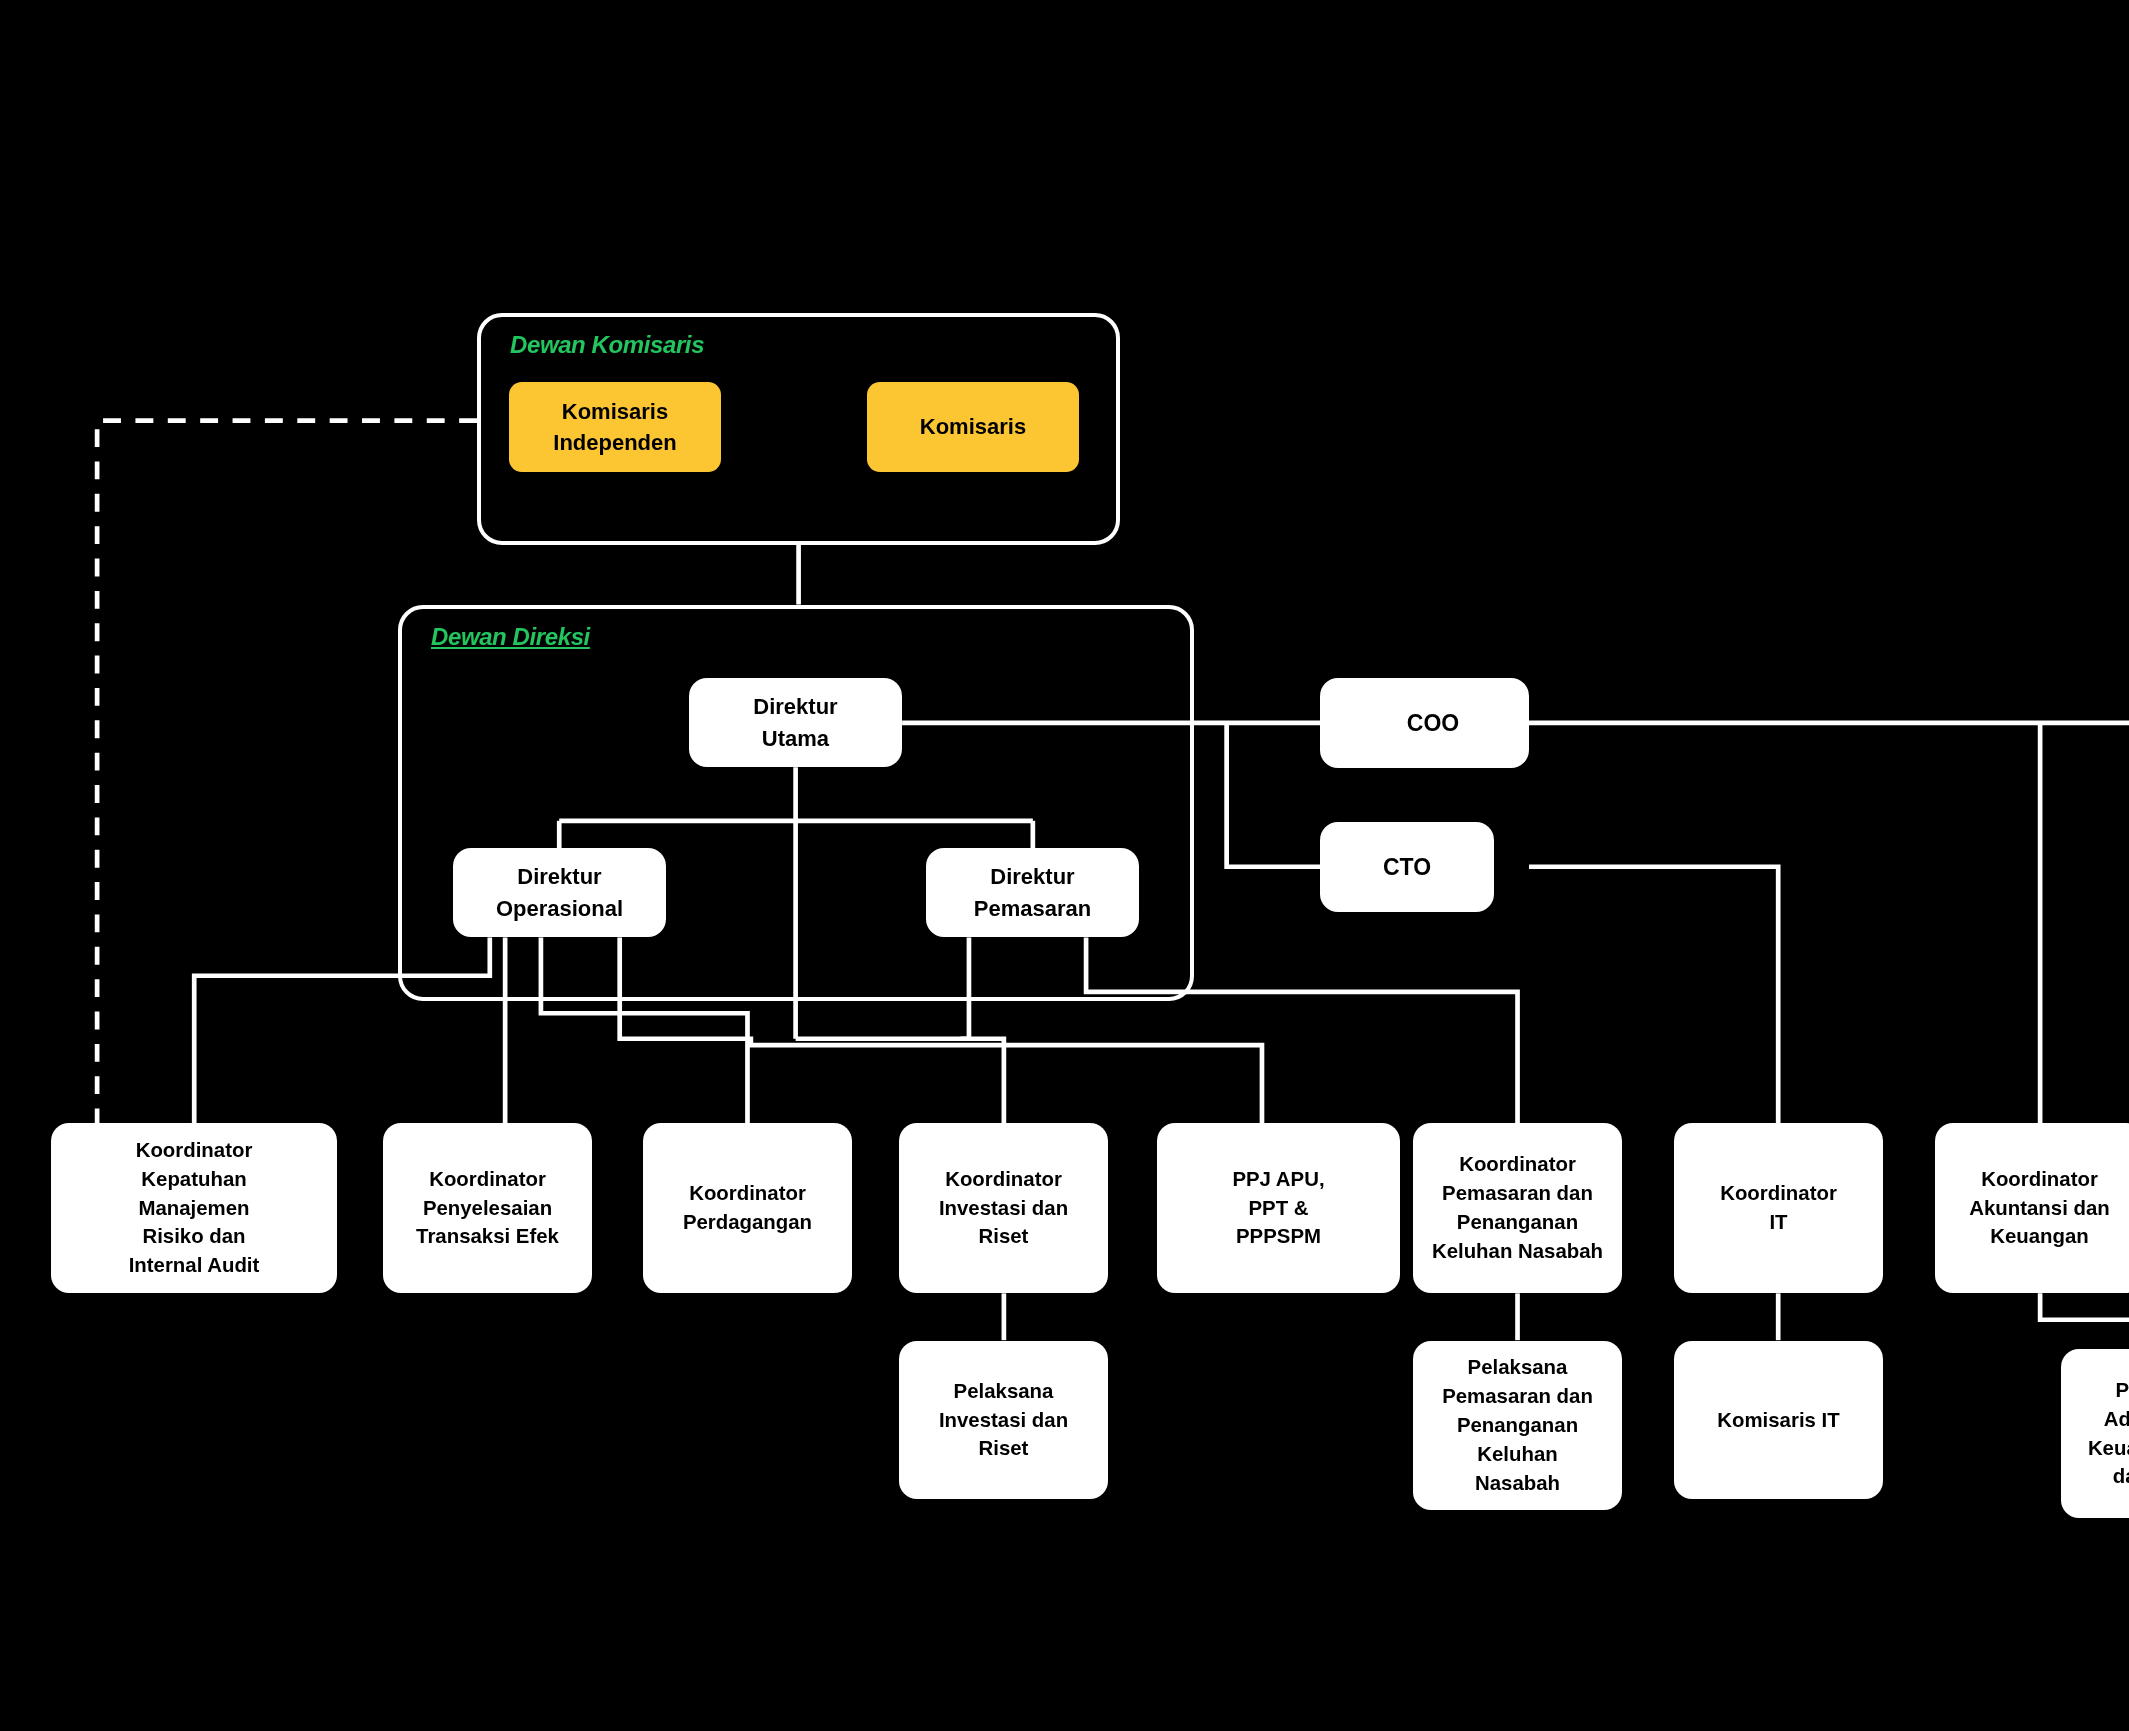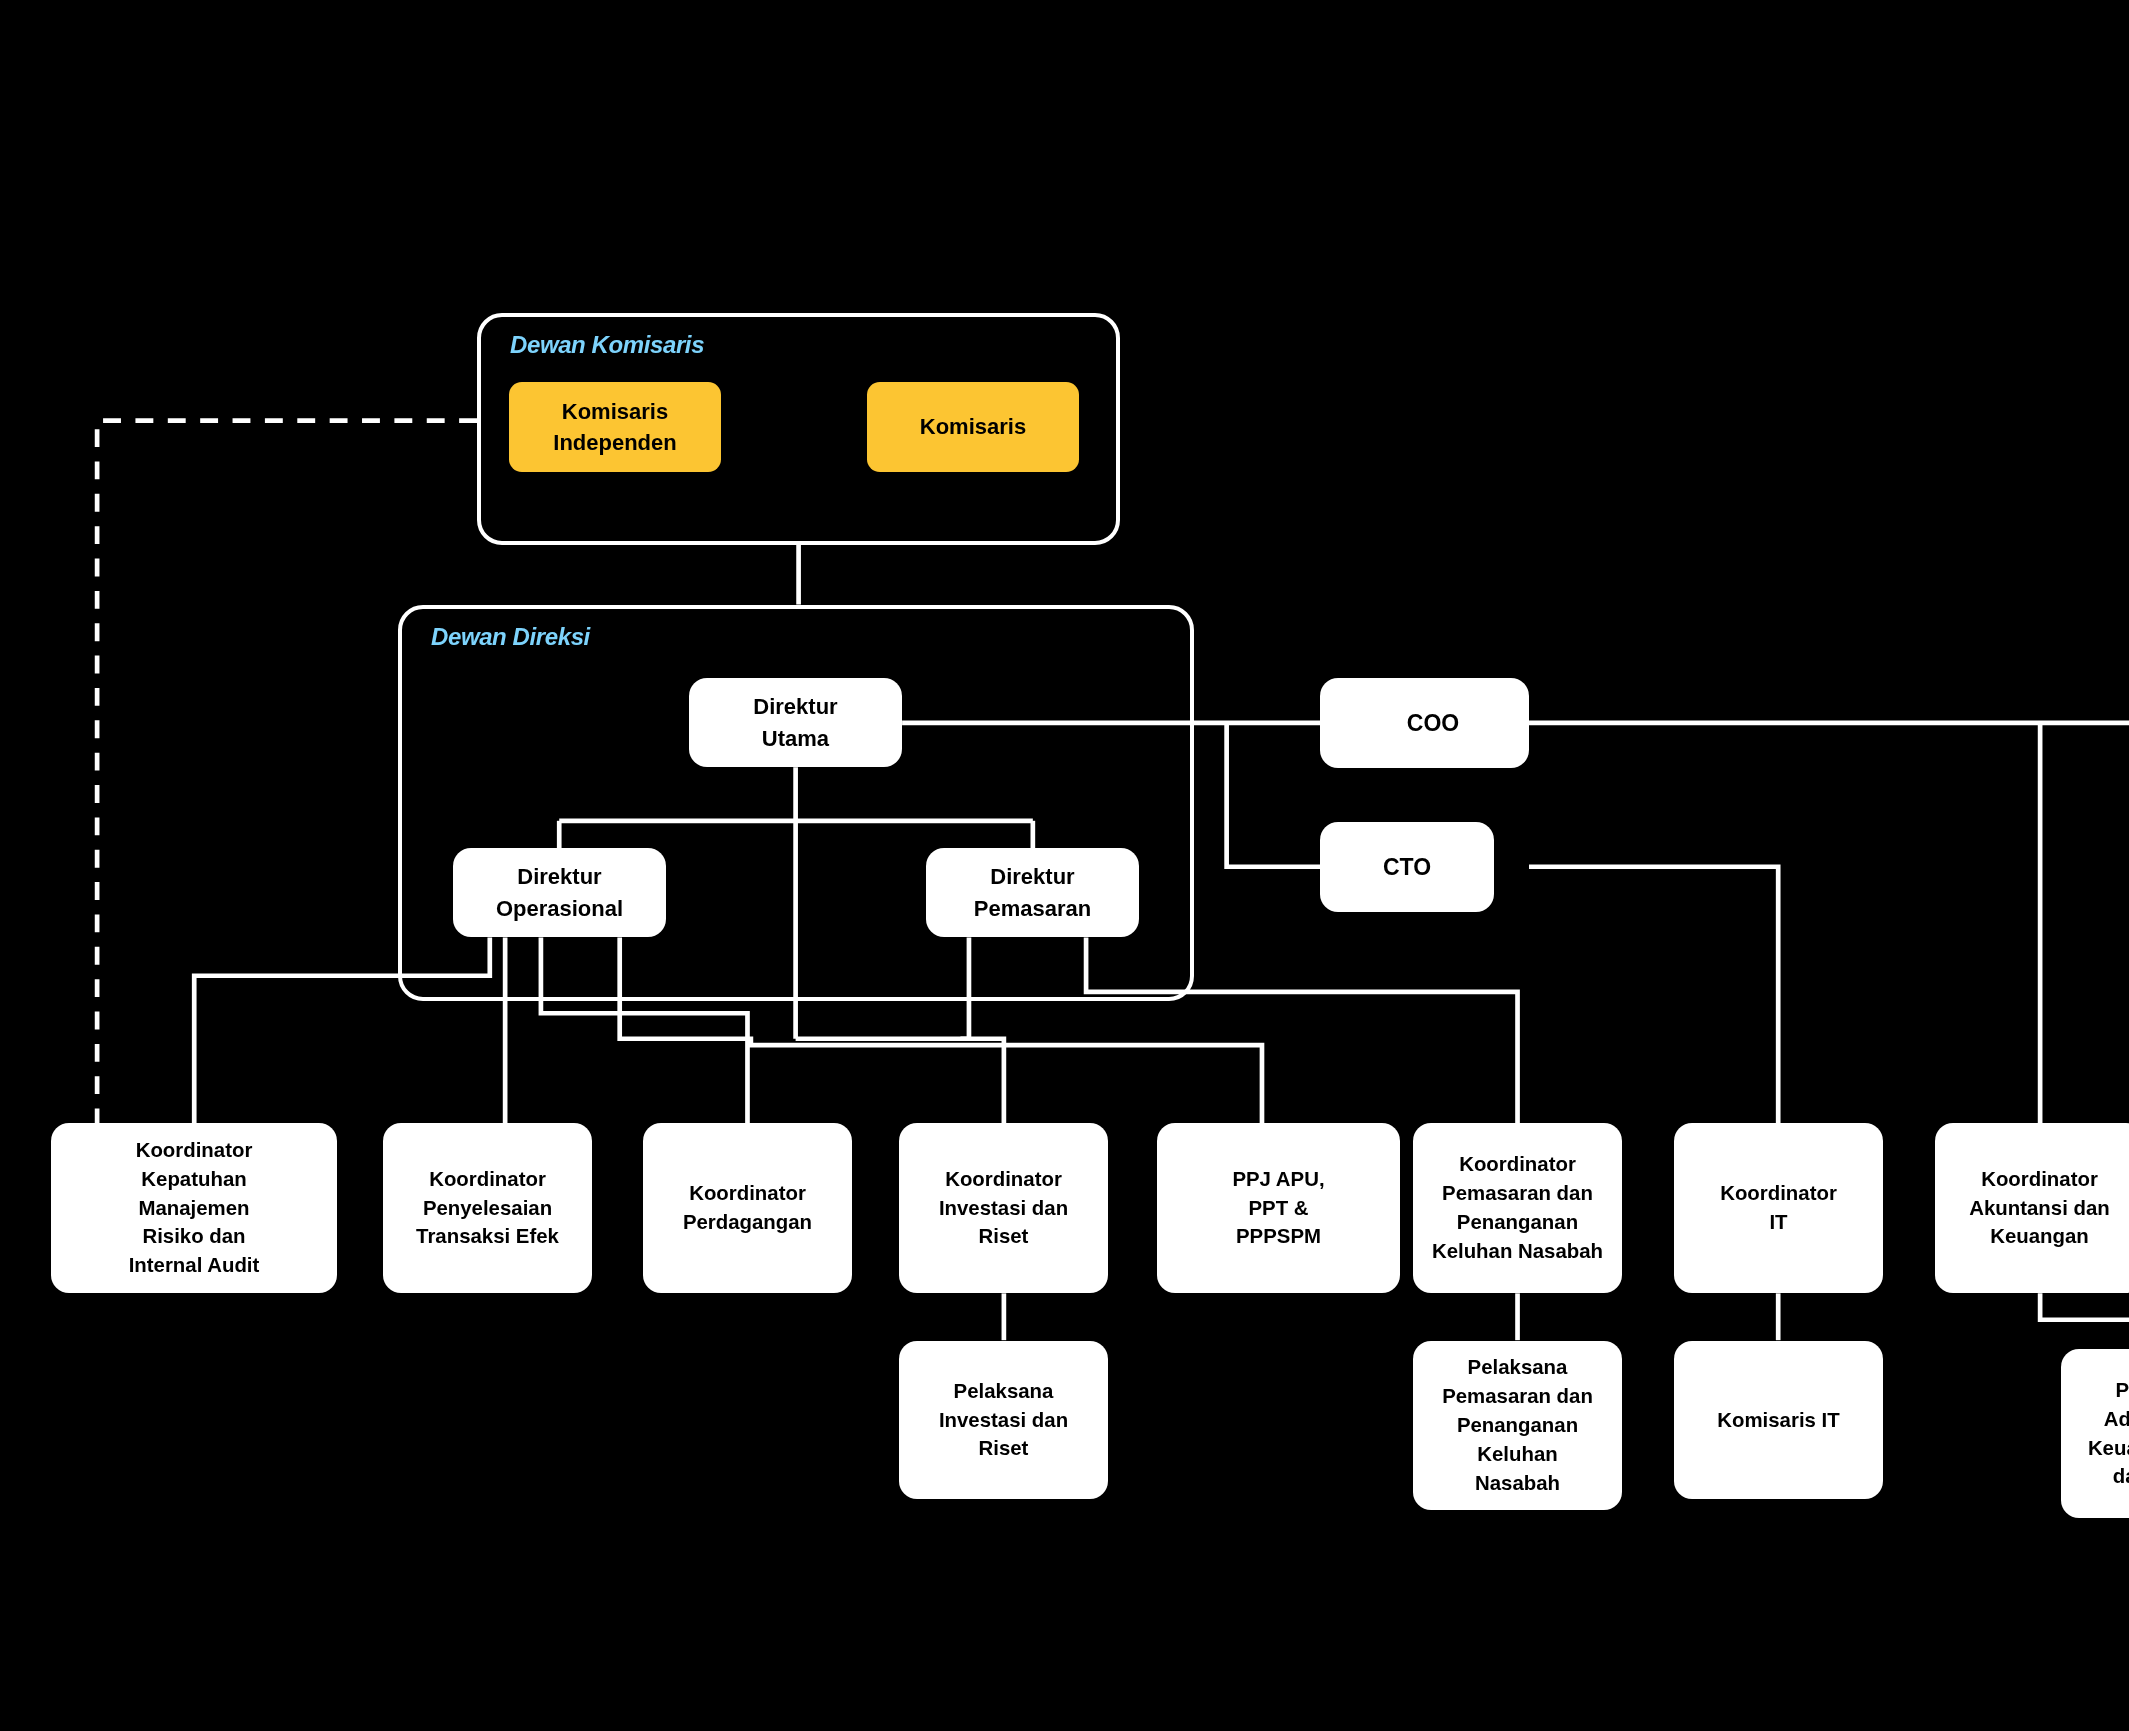--- a/index.html
+++ b/index.html
@@ -15,21 +15,21 @@
   
   .group{
     position:absolute;
     border:4.7px solid #ffffff;
     border-radius:25px;
     background:transparent;
     box-sizing:border-box;
   }
   .group-title{
     position:absolute;
-    color:#7dd3fc;
+    color:#22c55e;
     font-style:italic;
     font-weight:bold;
     letter-spacing:-0.4px;
     white-space:nowrap;
   }
 
   
   .node{
     position:absolute;
     background:#ffffff;
@@ -75,21 +75,21 @@
       <path d="M 3563 3038 L 3563 3148" fill="none" stroke="#FFFFFF" stroke-width="11" stroke-linecap="butt" stroke-linejoin="miter"></path>
       <path d="M 4175 3038 L 4175 3148" fill="none" stroke="#FFFFFF" stroke-width="11" stroke-linecap="butt" stroke-linejoin="miter"></path>
       <path d="M 4790 3038 L 4790 3100 L 5390 3100 L 5390 3038" fill="none" stroke="#FFFFFF" stroke-width="11" stroke-linecap="butt" stroke-linejoin="miter"></path>
       <path d="M 5085 3100 L 5085 3168" fill="none" stroke="#FFFFFF" stroke-width="11" stroke-linecap="butt" stroke-linejoin="miter"></path>
     </svg>
 
   <div id="groups-layer">
       <div class="group" style="left: 477px; top: 313px; width: 643px; height: 232px;"></div>
       <div class="group-title" style="left: 510px; top: 331px; font-size: 24px;">Dewan Komisaris</div>
       <div class="group" style="left: 398px; top: 605px; width: 796px; height: 396px;"></div>
-      <div class="group-title" style="left: 431px; top: 623px; font-size: 24px;">Dewan Direksi</div>
+      <div class="group-title" style="left: 431px; top: 623px; font-size: 24px; text-decoration: underline;">Dewan Direksi</div>
     </div>
   <div id="nodes-layer">
       <div class="node yellow" style="left: 509px; top: 382px; width: 212px; height: 90px; font-size: 22px;">Komisaris
 Independen</div>
       <div class="node yellow" style="left: 867px; top: 382px; width: 212px; height: 90px; font-size: 22px;">Komisaris</div>
       <div class="node" style="left: 689px; top: 678px; width: 213px; height: 89px; font-size: 22px;">Direktur
 Utama</div>
       <div class="node" style="left: 453px; top: 848px; width: 213px; height: 89px; font-size: 22px;">Direktur
 Operasional</div>
       <div class="node" style="left: 926px; top: 848px; width: 213px; height: 89px; font-size: 22px;">Direktur

